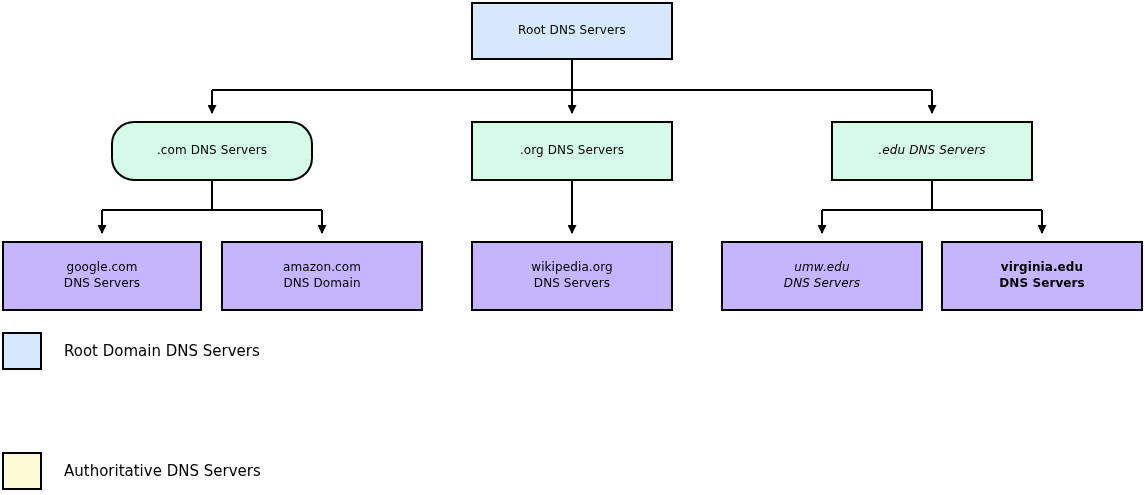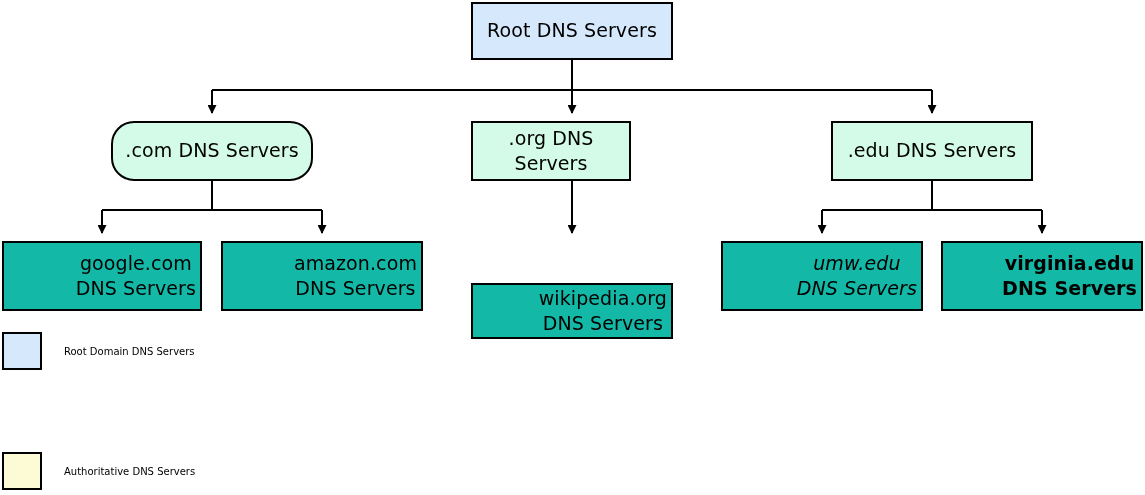--- a/index.html
+++ b/index.html
@@ -27,53 +27,53 @@
     pointer-events: none;
   }
   .node {
     position: absolute;
     box-sizing: border-box;
     border: 2px solid #000000;
     display: flex;
     align-items: center;
     justify-content: center;
     text-align: center;
-    font-size: 19px;
+    font-size: 12px;
     line-height: 1.32;
     color: #000000;
     letter-spacing: 0.1px;
     z-index: 2;
   }
   .node .node-label {
     display: block;
     white-space: pre-line;
     padding: 0 4px;
   }
   .node-root     { background: #d6e8fc; }
   .node-tld      { background: #d4fbe7; }
-  .node-auth     { background: #14b8a6; justify-content: flex-end; }
+  .node-auth     { background: #c4b5fd; }
 
   .legend-row {
     position: absolute;
     display: flex;
     align-items: center;
   }
   .legend-swatch {
     box-sizing: border-box;
     width: 40px;
     height: 38px;
     border: 2px solid #000000;
     flex: 0 0 auto;
   }
   .legend-swatch.sw-root { background: #d6e8fc; }
   .legend-swatch.sw-tld  { background: #d4fbe7; }
   .legend-swatch.sw-auth { background: #fcfbd6; }
   .legend-text {
     margin-left: 22px;
-    font-size: 10px;
+    font-size: 15px;
     color: #000000;
     white-space: nowrap;
   }
 </style>
 </head>
 <body>
 
 <div id="diagram-root">
 
   <svg id="connector-layer" viewBox="0 0 1145 495" width="1145" height="495" xmlns="http://www.w3.org/2000/svg">
@@ -110,36 +110,36 @@
     </g>
   </svg>
 
   <div class="node node-root" style="left:471px; top:2px; width:202px; height:58px;">
     <span class="node-label">Root DNS Servers</span>
   </div>
 
   <div class="node node-tld" style="left:111px; top:121px; width:202px; height:60px;border-radius:23px;">
     <span class="node-label">.com DNS Servers</span>
   </div>
-  <div class="node node-tld" style="left:471px; top:121px; width:160px; height:60px;">
+  <div class="node node-tld" style="left:471px; top:121px; width:202px; height:60px;">
     <span class="node-label">.org DNS Servers</span>
   </div>
-  <div class="node node-tld" style="left:831px; top:121px; width:202px; height:60px;">
+  <div class="node node-tld" style="left:831px; top:121px; width:202px; height:60px;font-style:italic;">
     <span class="node-label">.edu DNS Servers</span>
   </div>
 
   <div class="node node-auth" style="left:2px; top:241px; width:200px; height:70px;">
     <span class="node-label">google.com
 DNS Servers</span>
   </div>
   <div class="node node-auth" style="left:221px; top:241px; width:202px; height:70px;">
     <span class="node-label">amazon.com
-DNS Servers</span>
+DNS Domain</span>
   </div>
-  <div class="node node-auth" style="left:471px; top:241px; width:202px; height:56px;margin-top:42px;">
+  <div class="node node-auth" style="left:471px; top:241px; width:202px; height:70px;">
     <span class="node-label">wikipedia.org
 DNS Servers</span>
   </div>
   <div class="node node-auth" style="left:721px; top:241px; width:202px; height:70px;font-style:italic;">
     <span class="node-label">umw.edu
 DNS Servers</span>
   </div>
   <div class="node node-auth" style="left:941px; top:241px; width:202px; height:70px;font-weight:bold;">
     <span class="node-label">virginia.edu
 DNS Servers</span>

